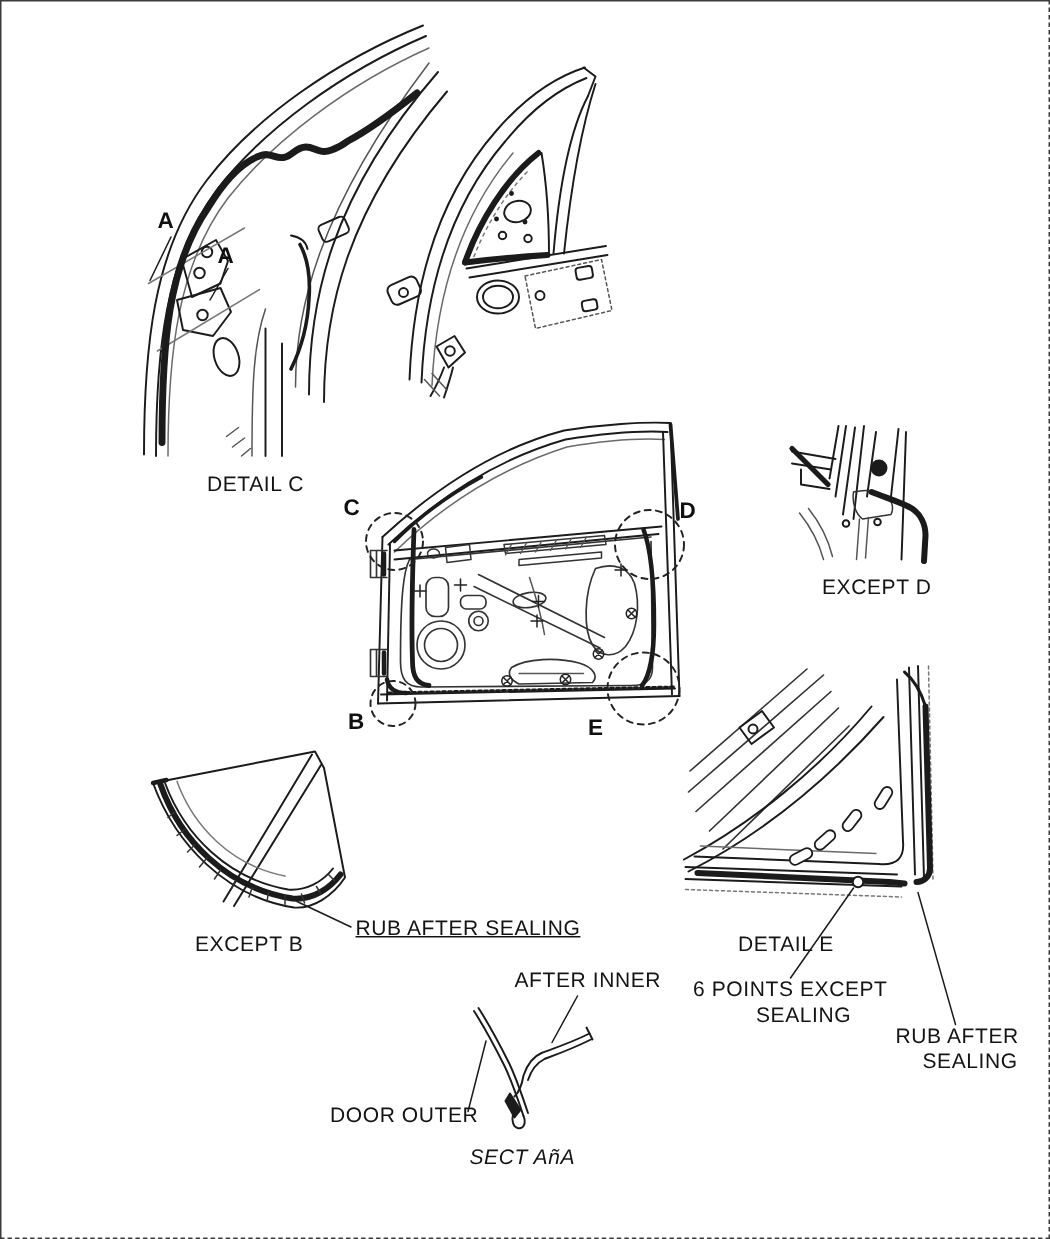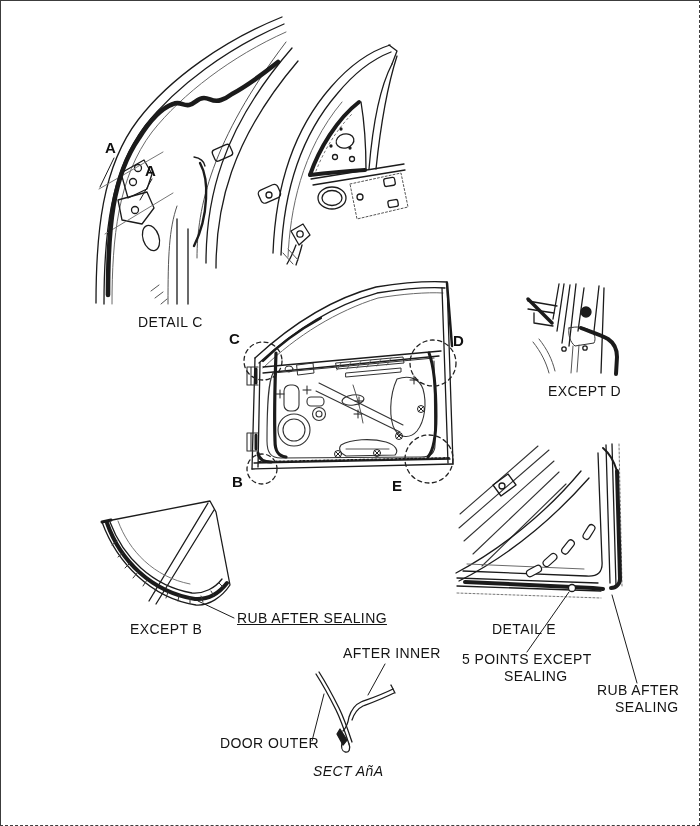--- a/index.html
+++ b/index.html
@@ -233,21 +233,21 @@
   <span class="marker" style="left:228px; top:331px;">C</span>
   <span class="marker" style="left:452px; top:333px;">D</span>
   <span class="marker" style="left:231px; top:474px;">B</span>
   <span class="marker" style="left:391px; top:478px;">E</span>
 
   <div class="lbl" style="left:547px; top:384px;">EXCEPT D</div>
   <div class="lbl" style="left:129px; top:622px;">EXCEPT B</div>
   <div class="lbl" style="left:236px; top:611px;text-decoration:underline;">RUB AFTER SEALING</div>
   <div class="lbl" style="left:470px; top:622px;margin-left:21px;">DETAIL E</div>
 
-  <div class="lbl" style="left:461px; top:652px;">5 POINTS EXCEPT</div>
+  <div class="lbl" style="left:461px; top:652px;">6 POINTS EXCEPT</div>
   <div class="lbl" style="left:503px; top:669px;">SEALING</div>
 
   <div class="lbl" style="left:596px; top:683px;">RUB AFTER</div>
   <div class="lbl" style="left:614px; top:700px;">SEALING</div>
 
   <div class="lbl" style="left:342px; top:646px;">AFTER INNER</div>
   <div class="lbl" style="left:219px; top:736px;">DOOR OUTER</div>
   <div class="lbl" style="left:312px; top:764px;font-style:italic;">SECT AñA</div>
 
 </div>

